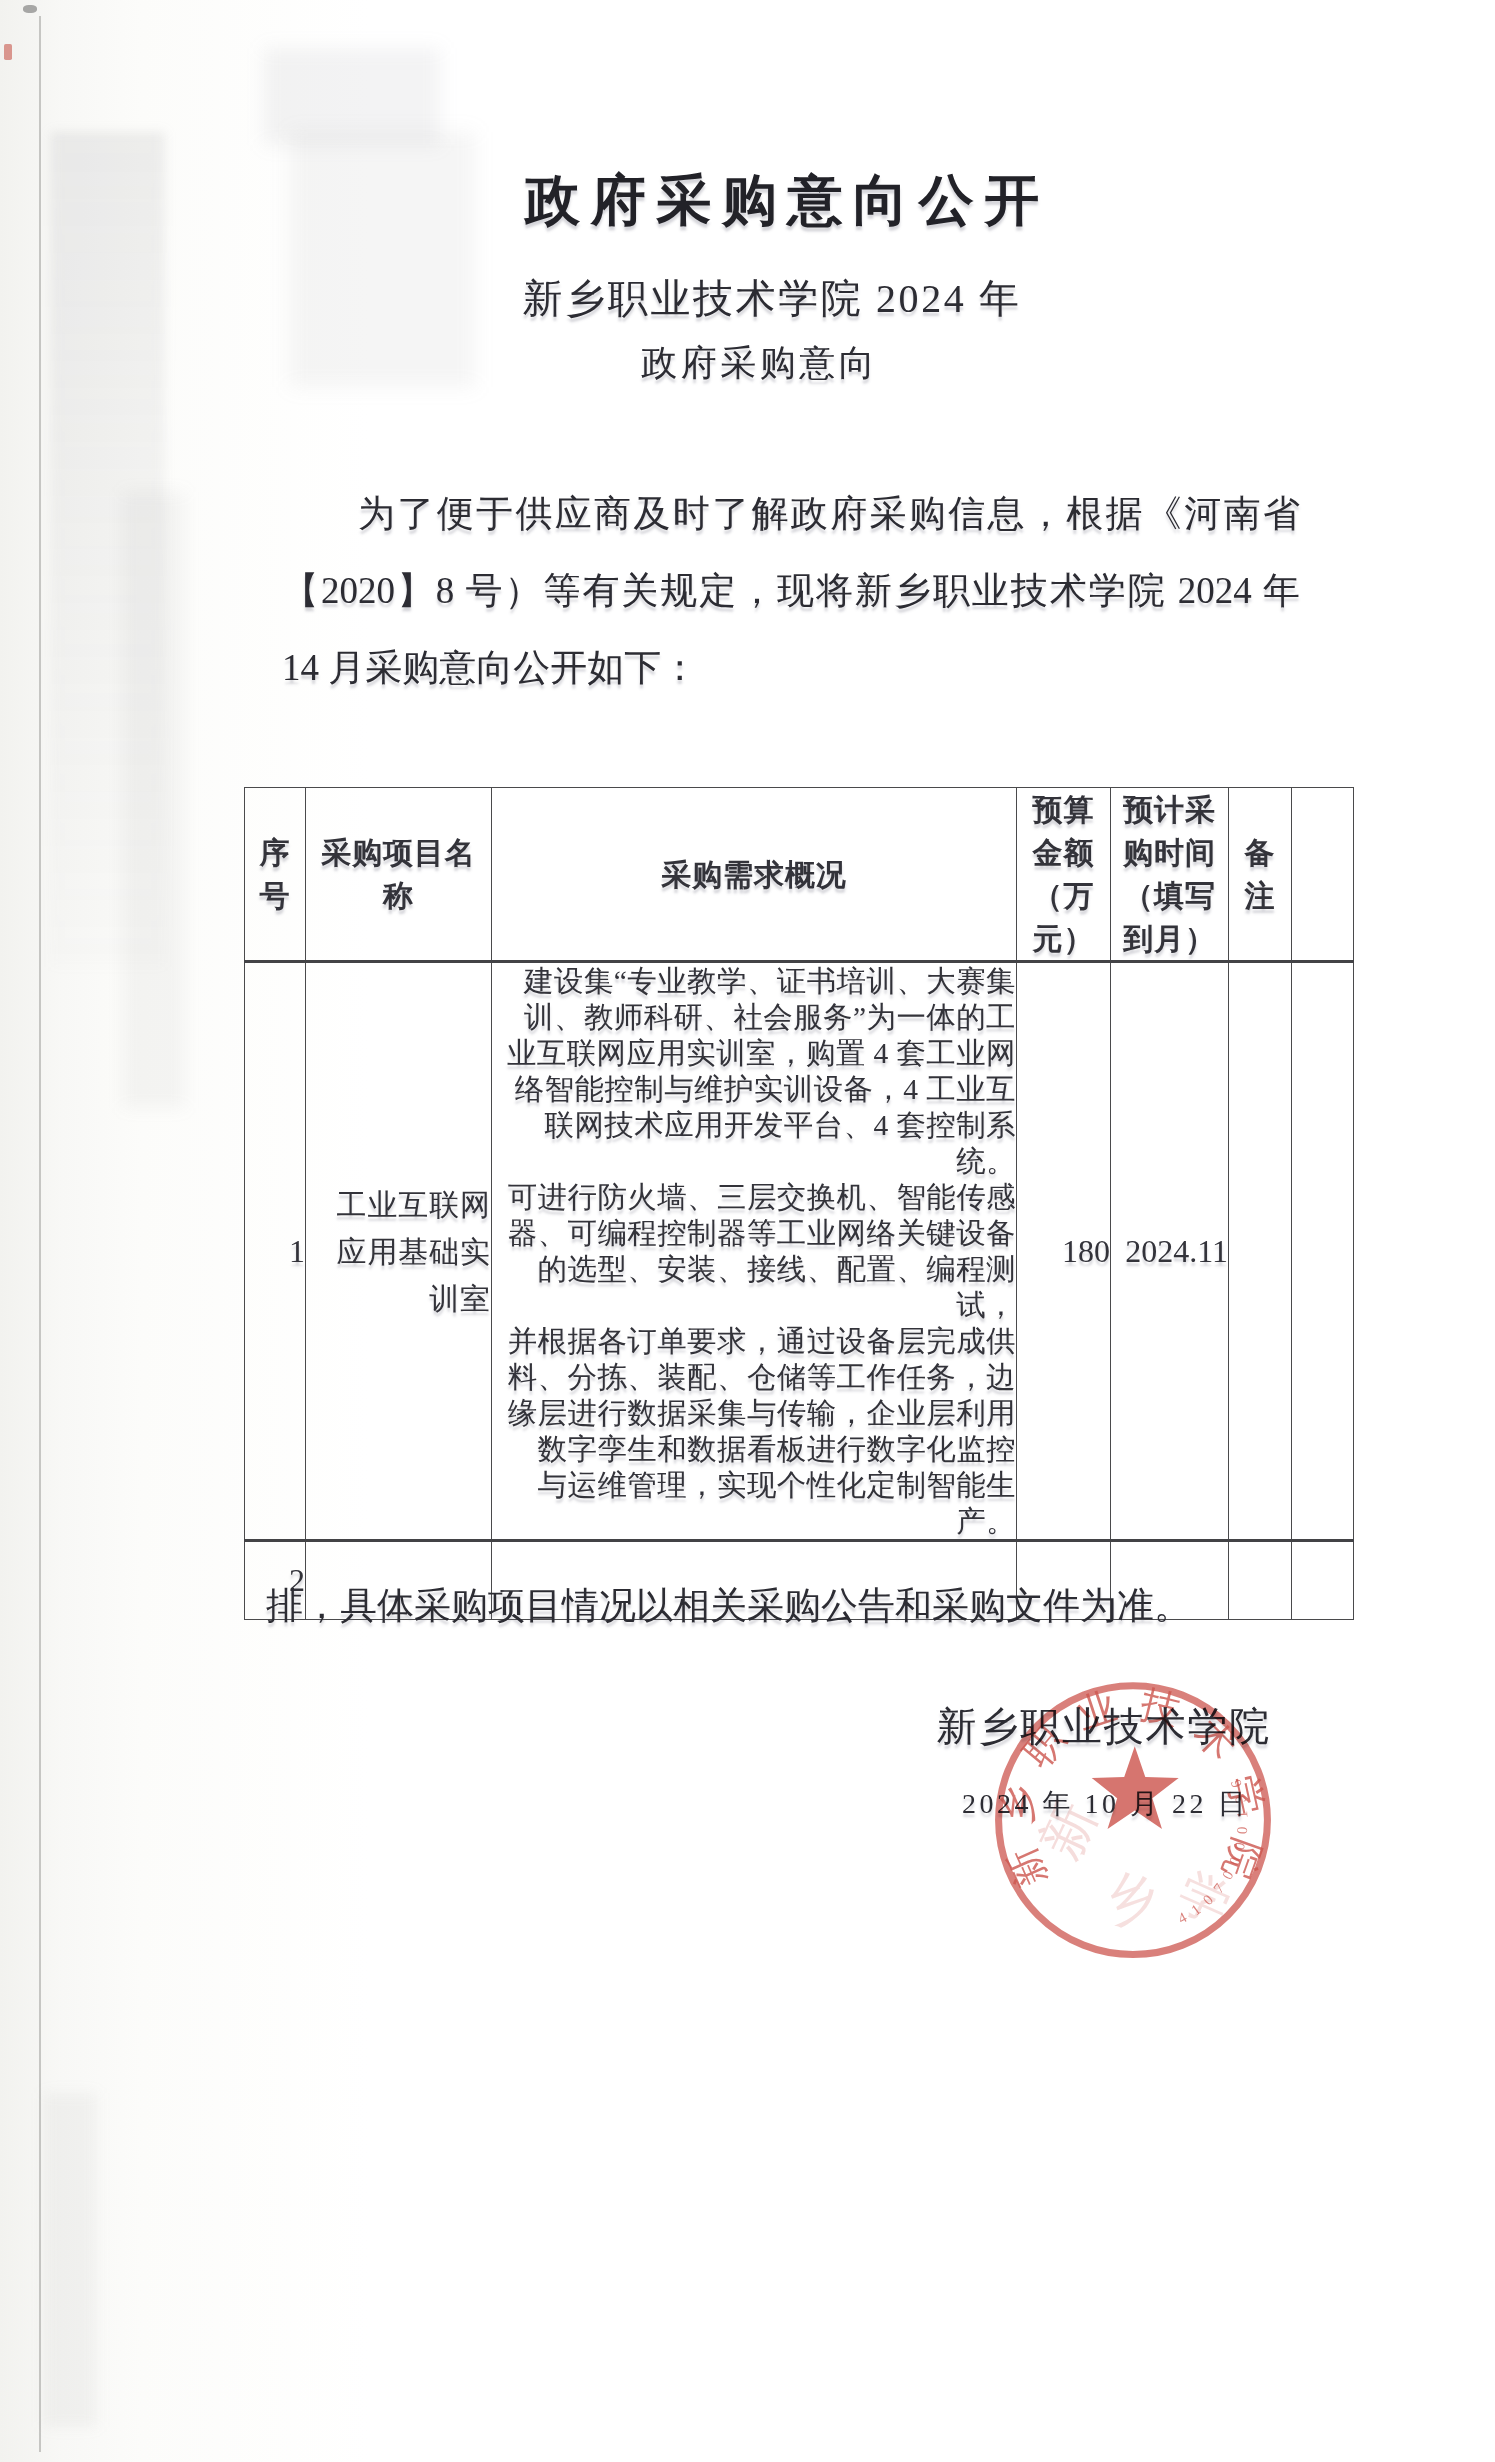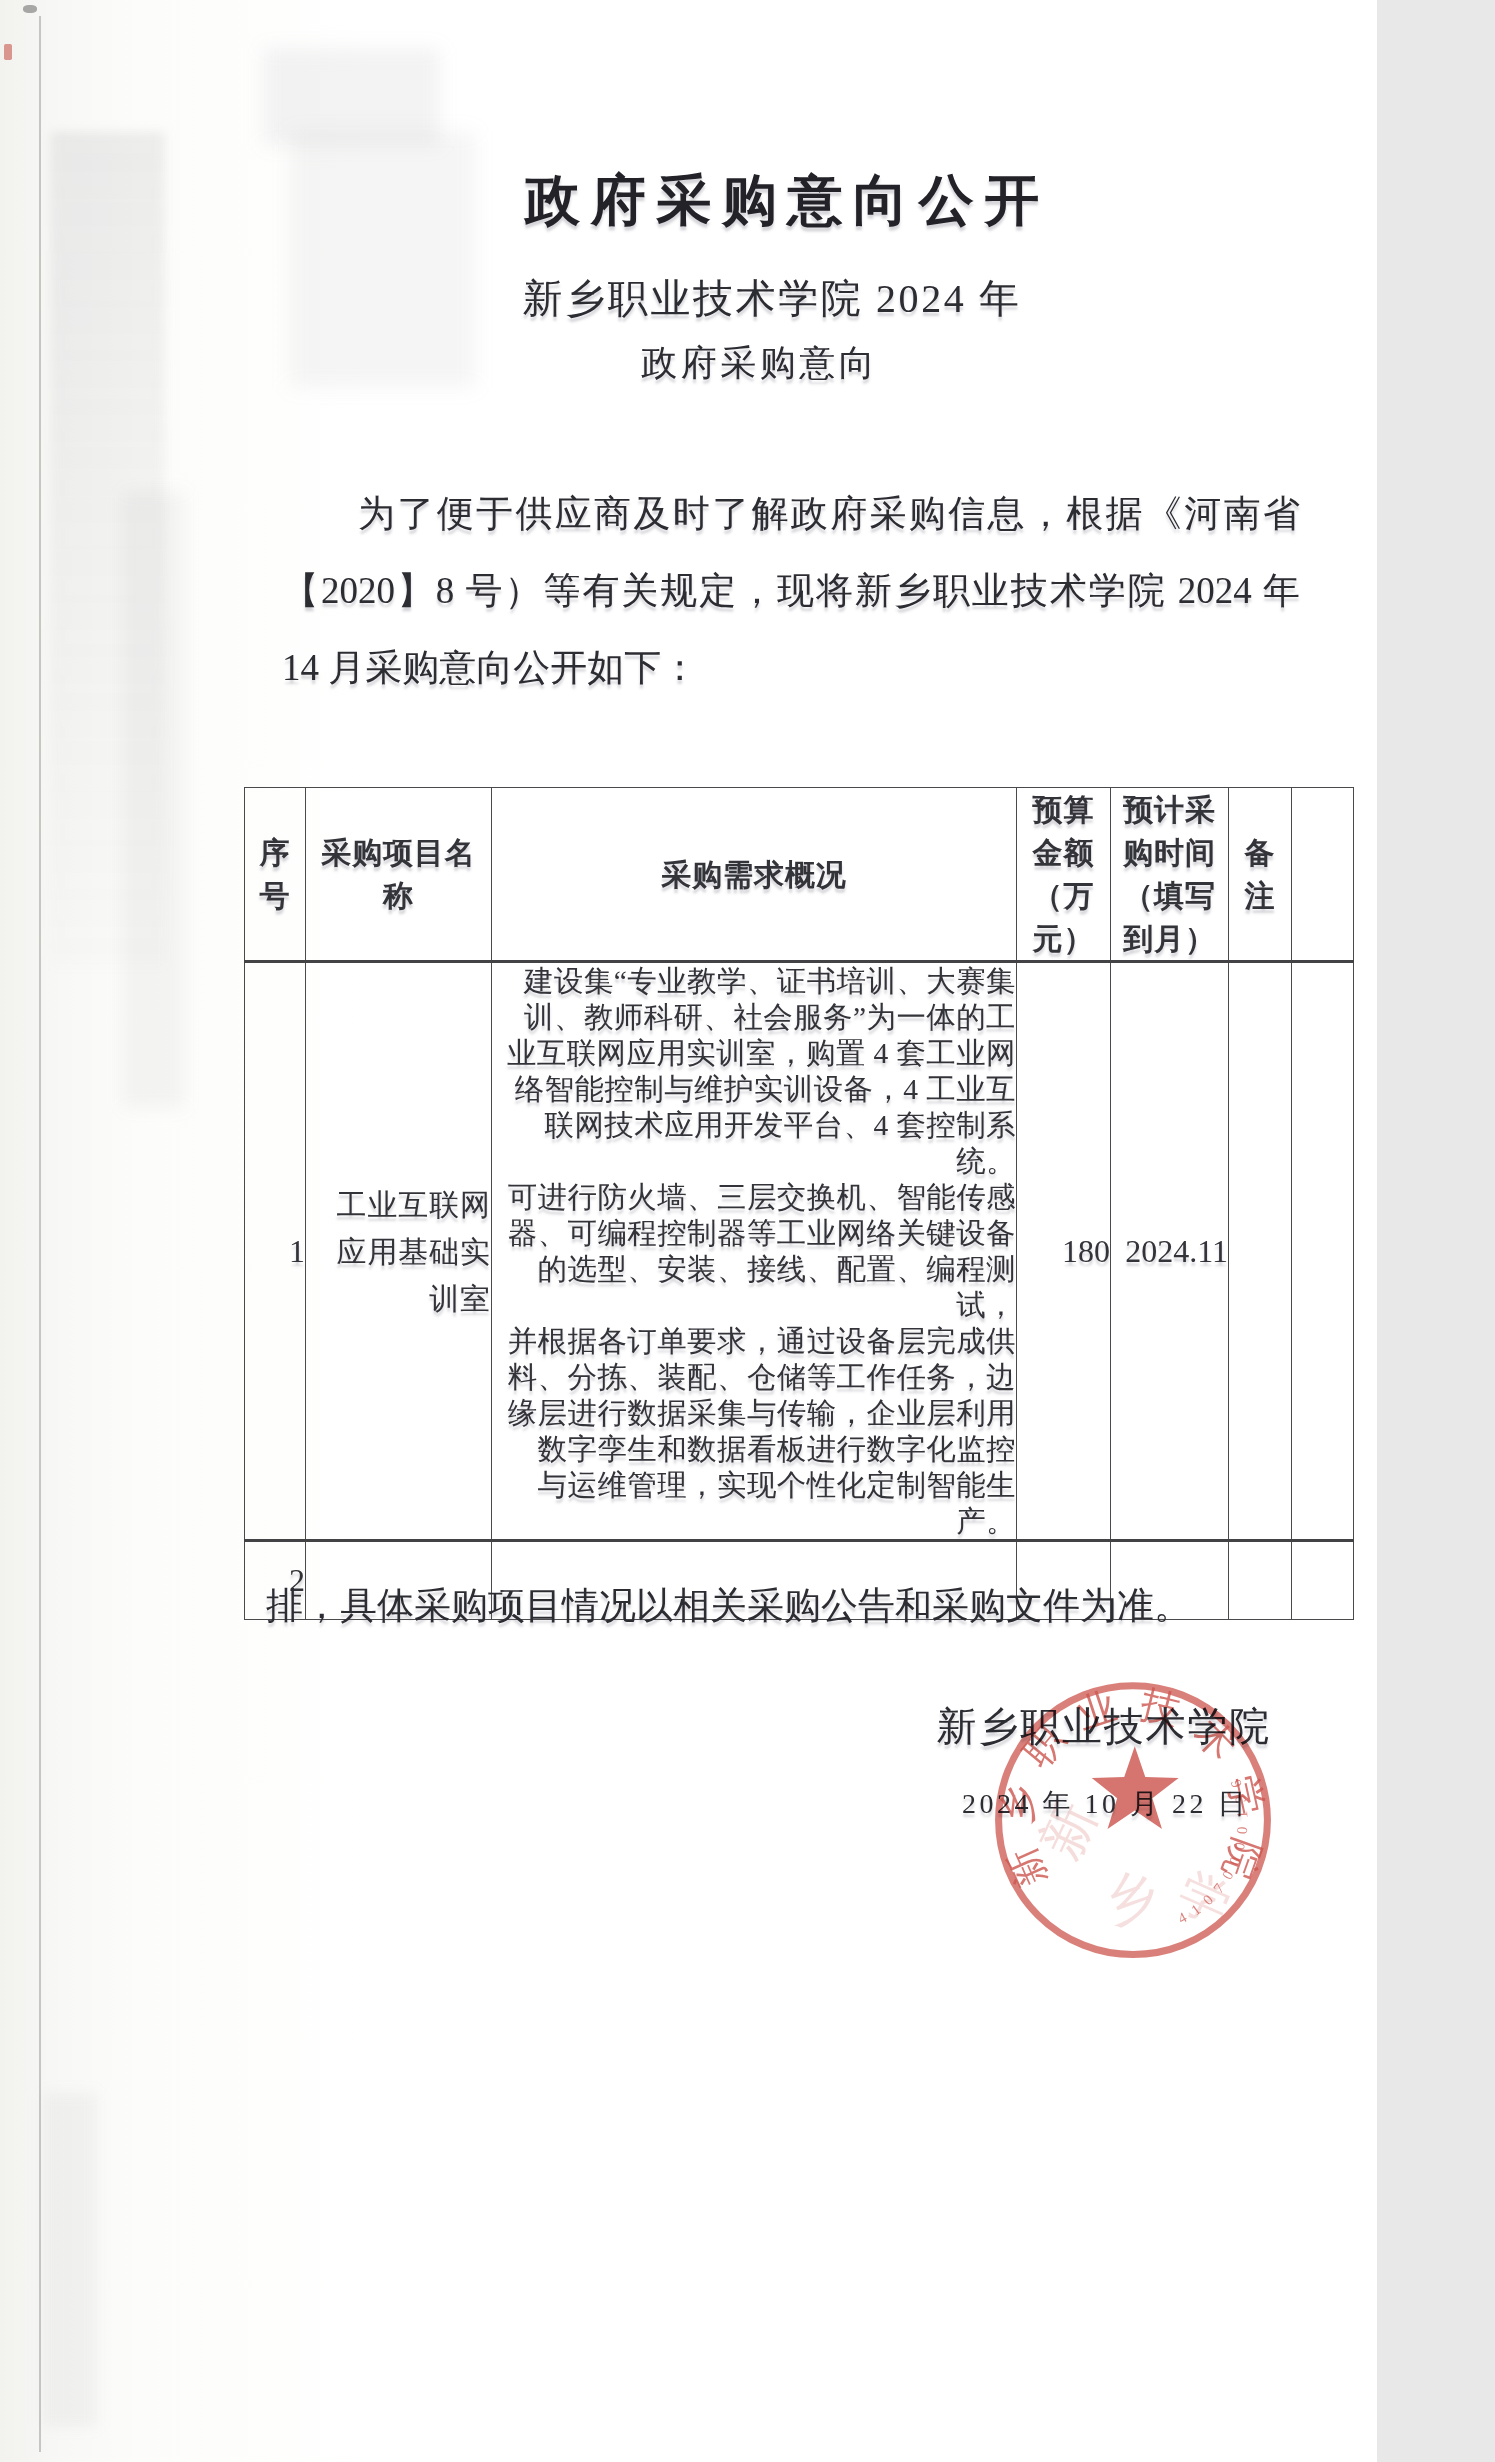--- a/index.html
+++ b/index.html
@@ -1,17 +1,17 @@
 <!DOCTYPE html>
 <html style="font-size:14px"><head>
 <meta charset="utf-8">
 <style>
   html,body{margin:0;padding:0;background:#e8e8e8;}
   .page{
-    position:relative;width:1377px;height:2462px;background:#ffffff;
+    position:relative;width:1495px;height:2462px;background:#ffffff;
     overflow:hidden;
     font-family:"Liberation Serif","DejaVu Serif",serif;
     color:#2c2c33;
   }
   .paper-shade{
     position:absolute;left:0;top:0;width:100%;height:100%;
     background:linear-gradient(90deg,#f2f2ef 0px,#f8f8f6 62px,#fcfcfa 141px,#ffffff 369px);
     pointer-events:none;
   }
   .ink{ text-shadow:0 4.4px 2.6px rgba(115,115,132,0.30); }

